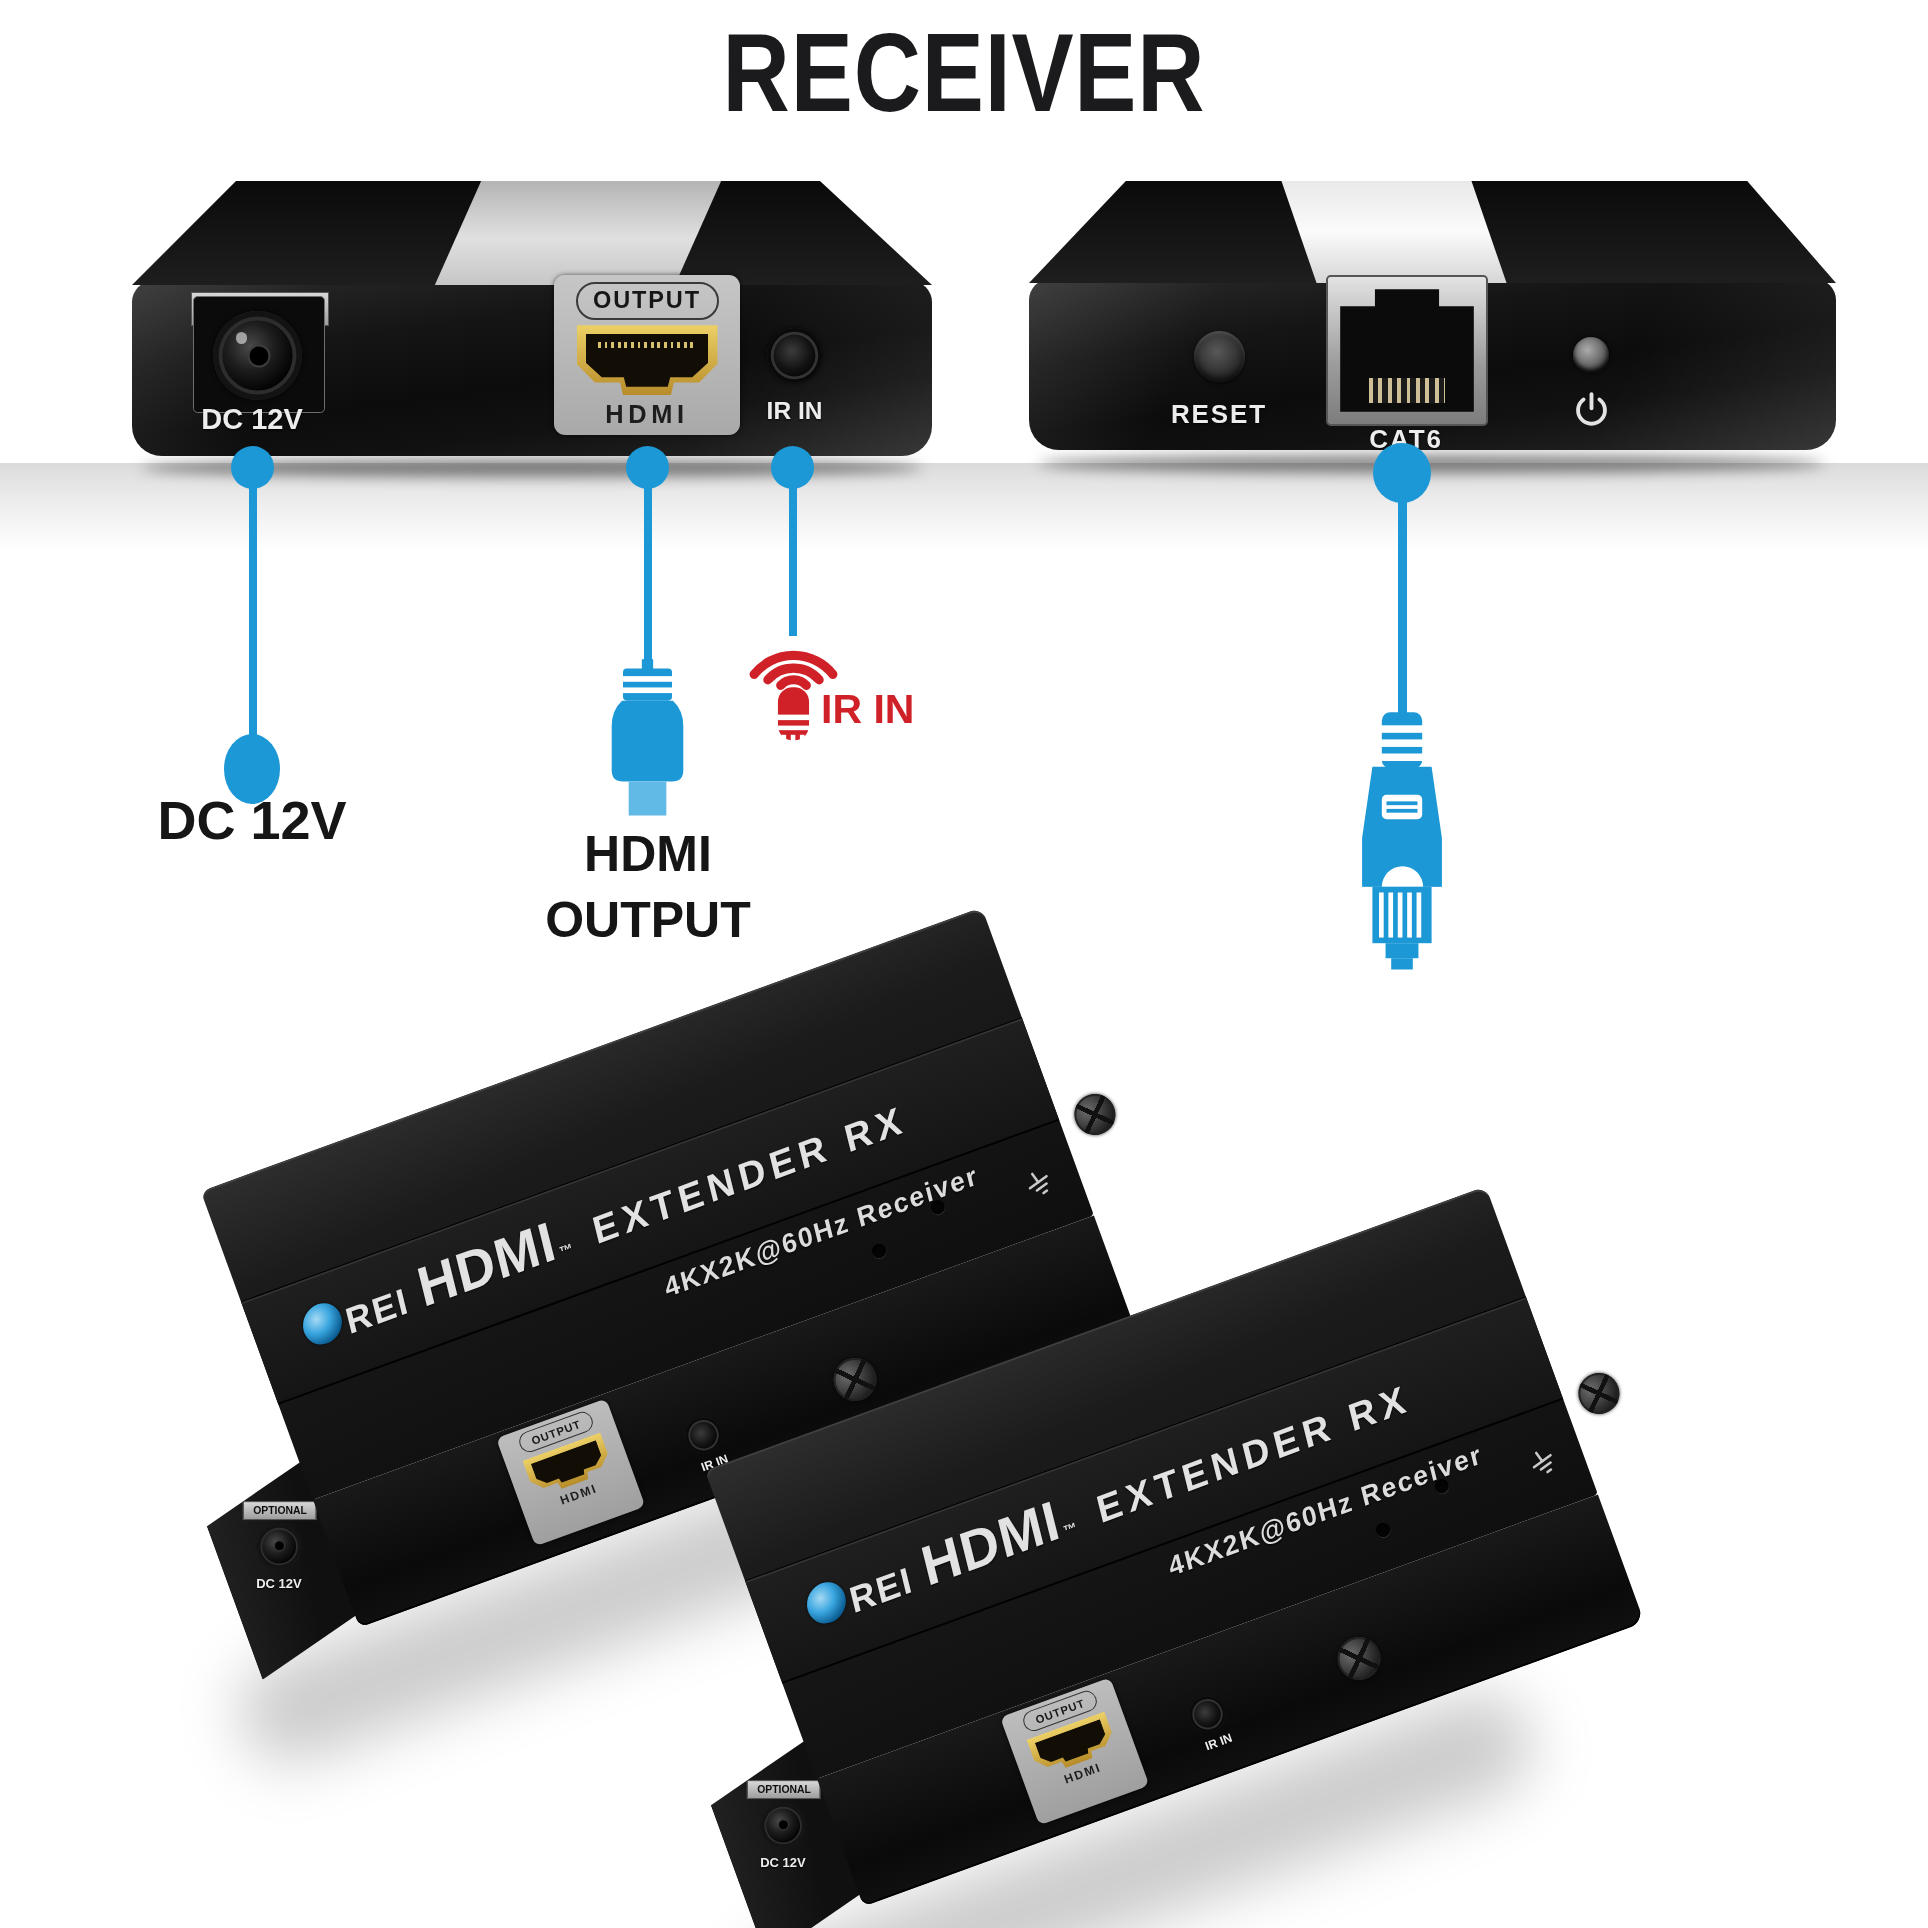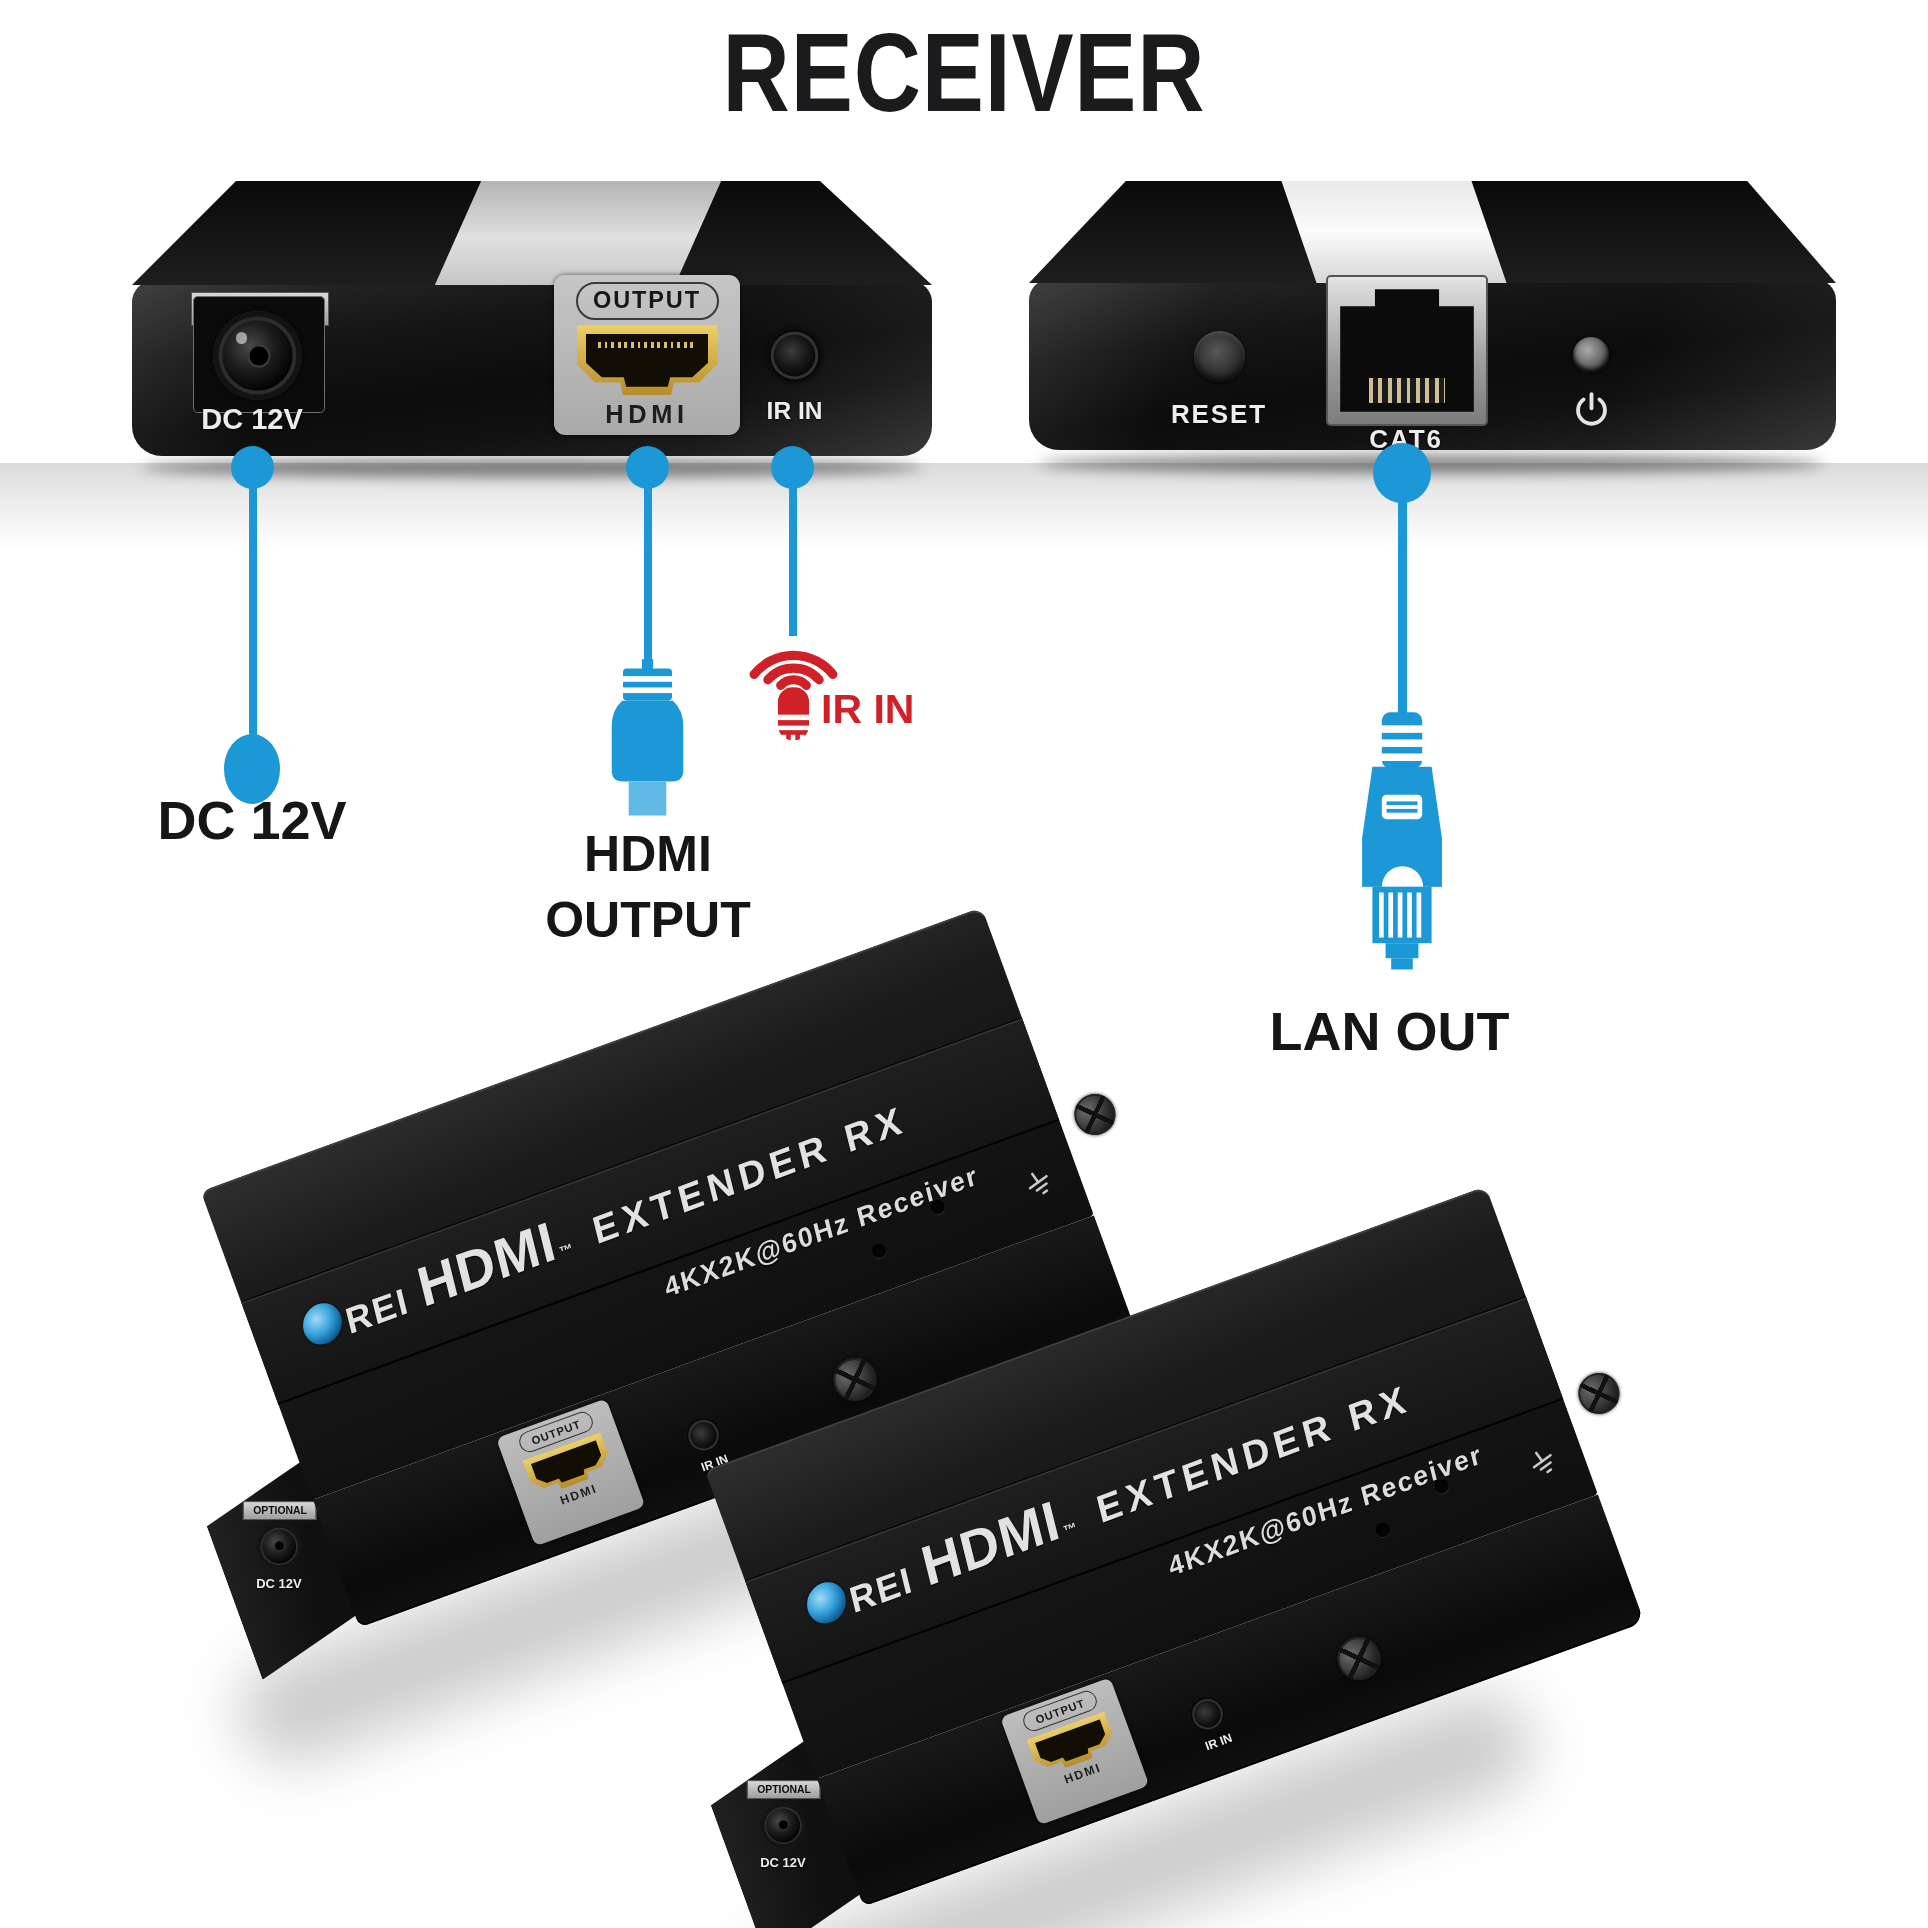--- a/index.html
+++ b/index.html
@@ -226,21 +226,20 @@
     <path d="M36 186 a22 22 0 0 1 44 0 z" fill="#ffffff"></path>
     <rect x="26" y="186" width="63" height="60" fill="#1b98d5"></rect>
     <rect x="33" y="192" width="5" height="48" fill="#ffffff"></rect>
     <rect x="43" y="192" width="5" height="48" fill="#ffffff"></rect>
     <rect x="53" y="192" width="5" height="48" fill="#ffffff"></rect>
     <rect x="63" y="192" width="5" height="48" fill="#ffffff"></rect>
     <rect x="73" y="192" width="5" height="48" fill="#ffffff"></rect>
     <rect x="40" y="246" width="35" height="16" fill="#1b98d5"></rect>
     <rect x="46" y="262" width="23" height="12" fill="#1b98d5"></rect>
   </svg>
-  <div class="clabel" style="left:1234px;top:1000px;width:311px;font-size:54px;">LAN OUT</div>
 
   <div class="photo-shadow" style="left:217px;top:1535px;width:829px;height:104px;transform:rotate(-20deg);"></div>
   <div class="photo" style="left:155px;top:1053px;">
     <div class="dp-end">
       <div class="endwrap">
         <div class="tag" style="left:9.4px;top:0;width:72px;height:17px;font-size:10.4px;line-height:17px;">OPTIONAL</div>
         <div class="jack" style="left:22.6px;top:22.6px;width:45px;height:45px;box-shadow:inset 0 0 0 3.8px #141414, inset 0 0 0 5.6px #2e2e2e;">
             <span class="pinhole" style="width:9.4px;height:9.4px;border-width:1.9px;"></span>
           </div>
         <div class="plabel" style="left:2.8px;top:75px;width:85px;font-size:13px;">DC 12V</div>

